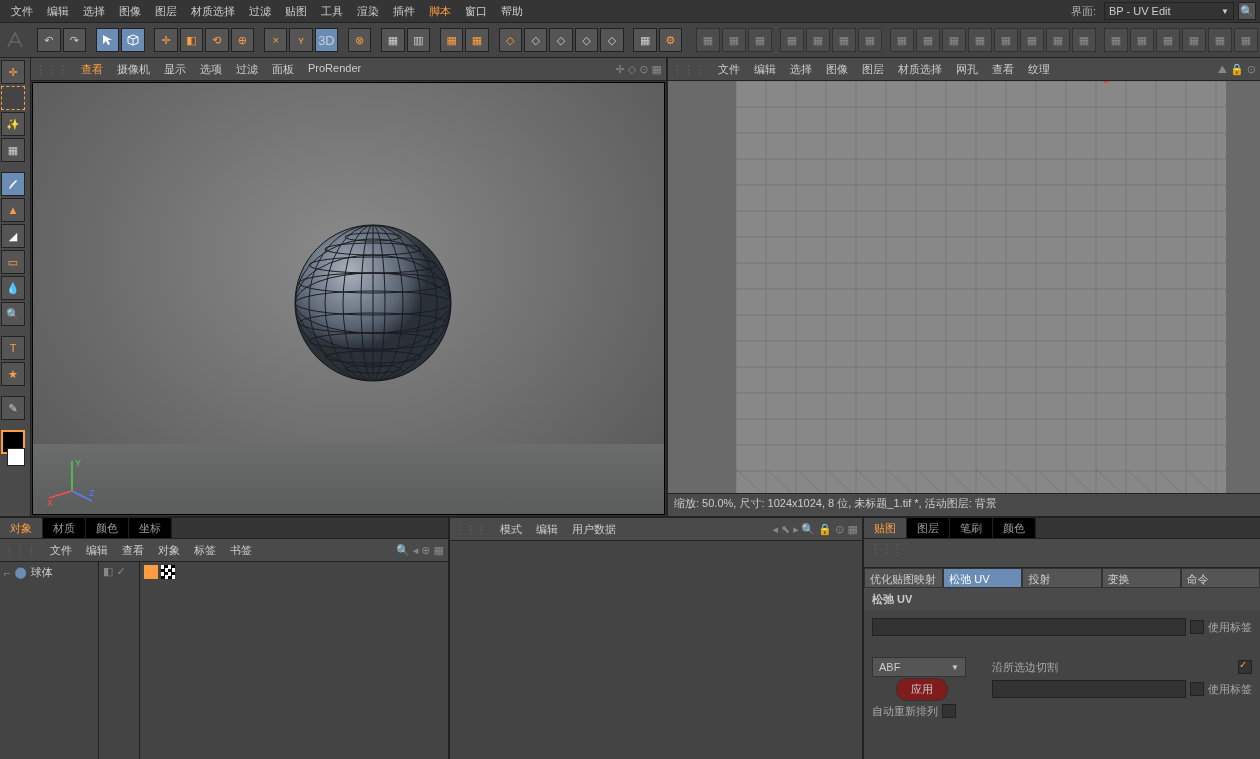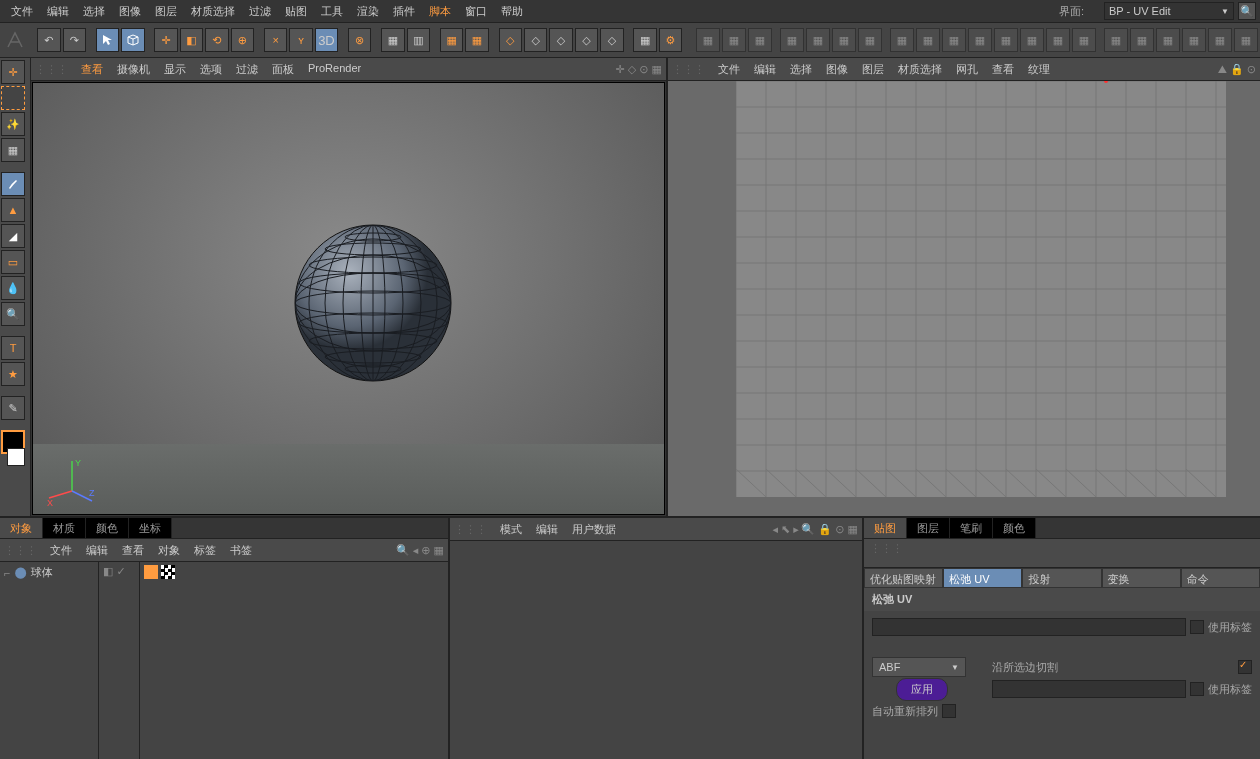--- a/index.html
+++ b/index.html
@@ -10,21 +10,21 @@
   .menu-item.hl{color:#ff9c40}
   .tab{padding:3px 10px;background:#000000;color:#999;border-right:1px solid #222}
   .tab.sel{background:#4a4a4a;color:#ff9c40}
   .tab-btn{flex:1;text-align:left;padding:3px 5px;background:#555;border:1px solid #333;color:#ccc}
   .tab-btn.sel{background:#6b8db5;color:#fff}
   .row{display:flex;align-items:center;height:20px;margin:2px 0}
   .lbl{width:65px;color:#aaa}
   .chk{width:12px;height:12px;background:#333;border:1px solid #222}
   .chk.on::after{content:"✓";color:#ff9c40;font-size:10px;display:block;margin-top:-2px}
   .field{flex:1;height:16px;background:#333;border:1px solid #222}
-  .btn{padding:3px 14px;background:#4c1d95;border:1px solid #333;border-radius:10px;color:#ccc}
+  .btn{padding:3px 14px;background:#7f1d1d;border:1px solid #333;border-radius:10px;color:#ccc}
   svg{display:block}
 </style>
 </head>
 <body>
 
 <div style="display:flex;align-items:center;height:22px;background:#353535;border-bottom:1px solid #222;padding:0 4px">
   <div id="topmenu" style="display:flex">
       <div class="menu-item">文件</div>
       <div class="menu-item">编辑</div>
       <div class="menu-item">选择</div>
@@ -34,21 +34,21 @@
       <div class="menu-item">过滤</div>
       <div class="menu-item">贴图</div>
       <div class="menu-item">工具</div>
       <div class="menu-item">渲染</div>
       <div class="menu-item">插件</div>
       <div class="menu-item hl">脚本</div>
       <div class="menu-item">窗口</div>
       <div class="menu-item">帮助</div>
     </div>
   <div style="flex:1"></div>
-  <span style="color:#aaa;margin-right:20px">界面:</span>
+  <span style="color:#aaa;margin-right:8px">界面:</span>
   <div style="width:120px;height:16px;background:#333;border:1px solid #222;padding:0 4px;display:flex;align-items:center">
     <span>BP - UV Edit</span>
     <span style="margin-left:auto;font-size:8px">▼</span>
   </div>
   <div class="tool-btn" style="width:18px;height:18px;margin-left:4px">🔍</div>
 </div>
 
 <div style="display:flex;height:30px;background:#444;border-bottom:1px solid #222;padding:2px;gap:2px;align-items:center">
   <div class="tool-btn" style="width:26px;height:26px;background:#444;border:none">
     <svg width="22" height="22" viewBox="0 0 22 22">
@@ -286,20 +286,21 @@
               <line x1="330" y1="388" x2="360" y2="416"></line>
               <line x1="360" y1="388" x2="390" y2="416"></line>
               <line x1="390" y1="388" x2="420" y2="416"></line>
               <line x1="420" y1="388" x2="450" y2="416"></line>
               <line x1="450" y1="388" x2="480" y2="416"></line>
           </g>
           <circle cx="370" cy="0" r="2" fill="#ff3030"></circle>
         </svg>
       </div>
     </div>
+    <div style="height:18px;background:#4a4a4a;border-top:1px solid #222;padding:2px 6px;color:#ccc">缩放: 50.0%, 尺寸: 1024x1024, 8 位, 未标题_1.tif *, 活动图层: 背景</div>
   </div>
 </div>
 
 <div style="display:flex;height:247px;border-top:2px solid #222">
 
   <div style="width:448px;display:flex;flex-direction:column;border-right:2px solid #222">
     <div style="display:flex;height:20px;background:#353535;border-bottom:1px solid #222" id="objtabs">
         <div class="tab sel">对象</div>
         <div class="tab">材质</div>
         <div class="tab">颜色</div>

